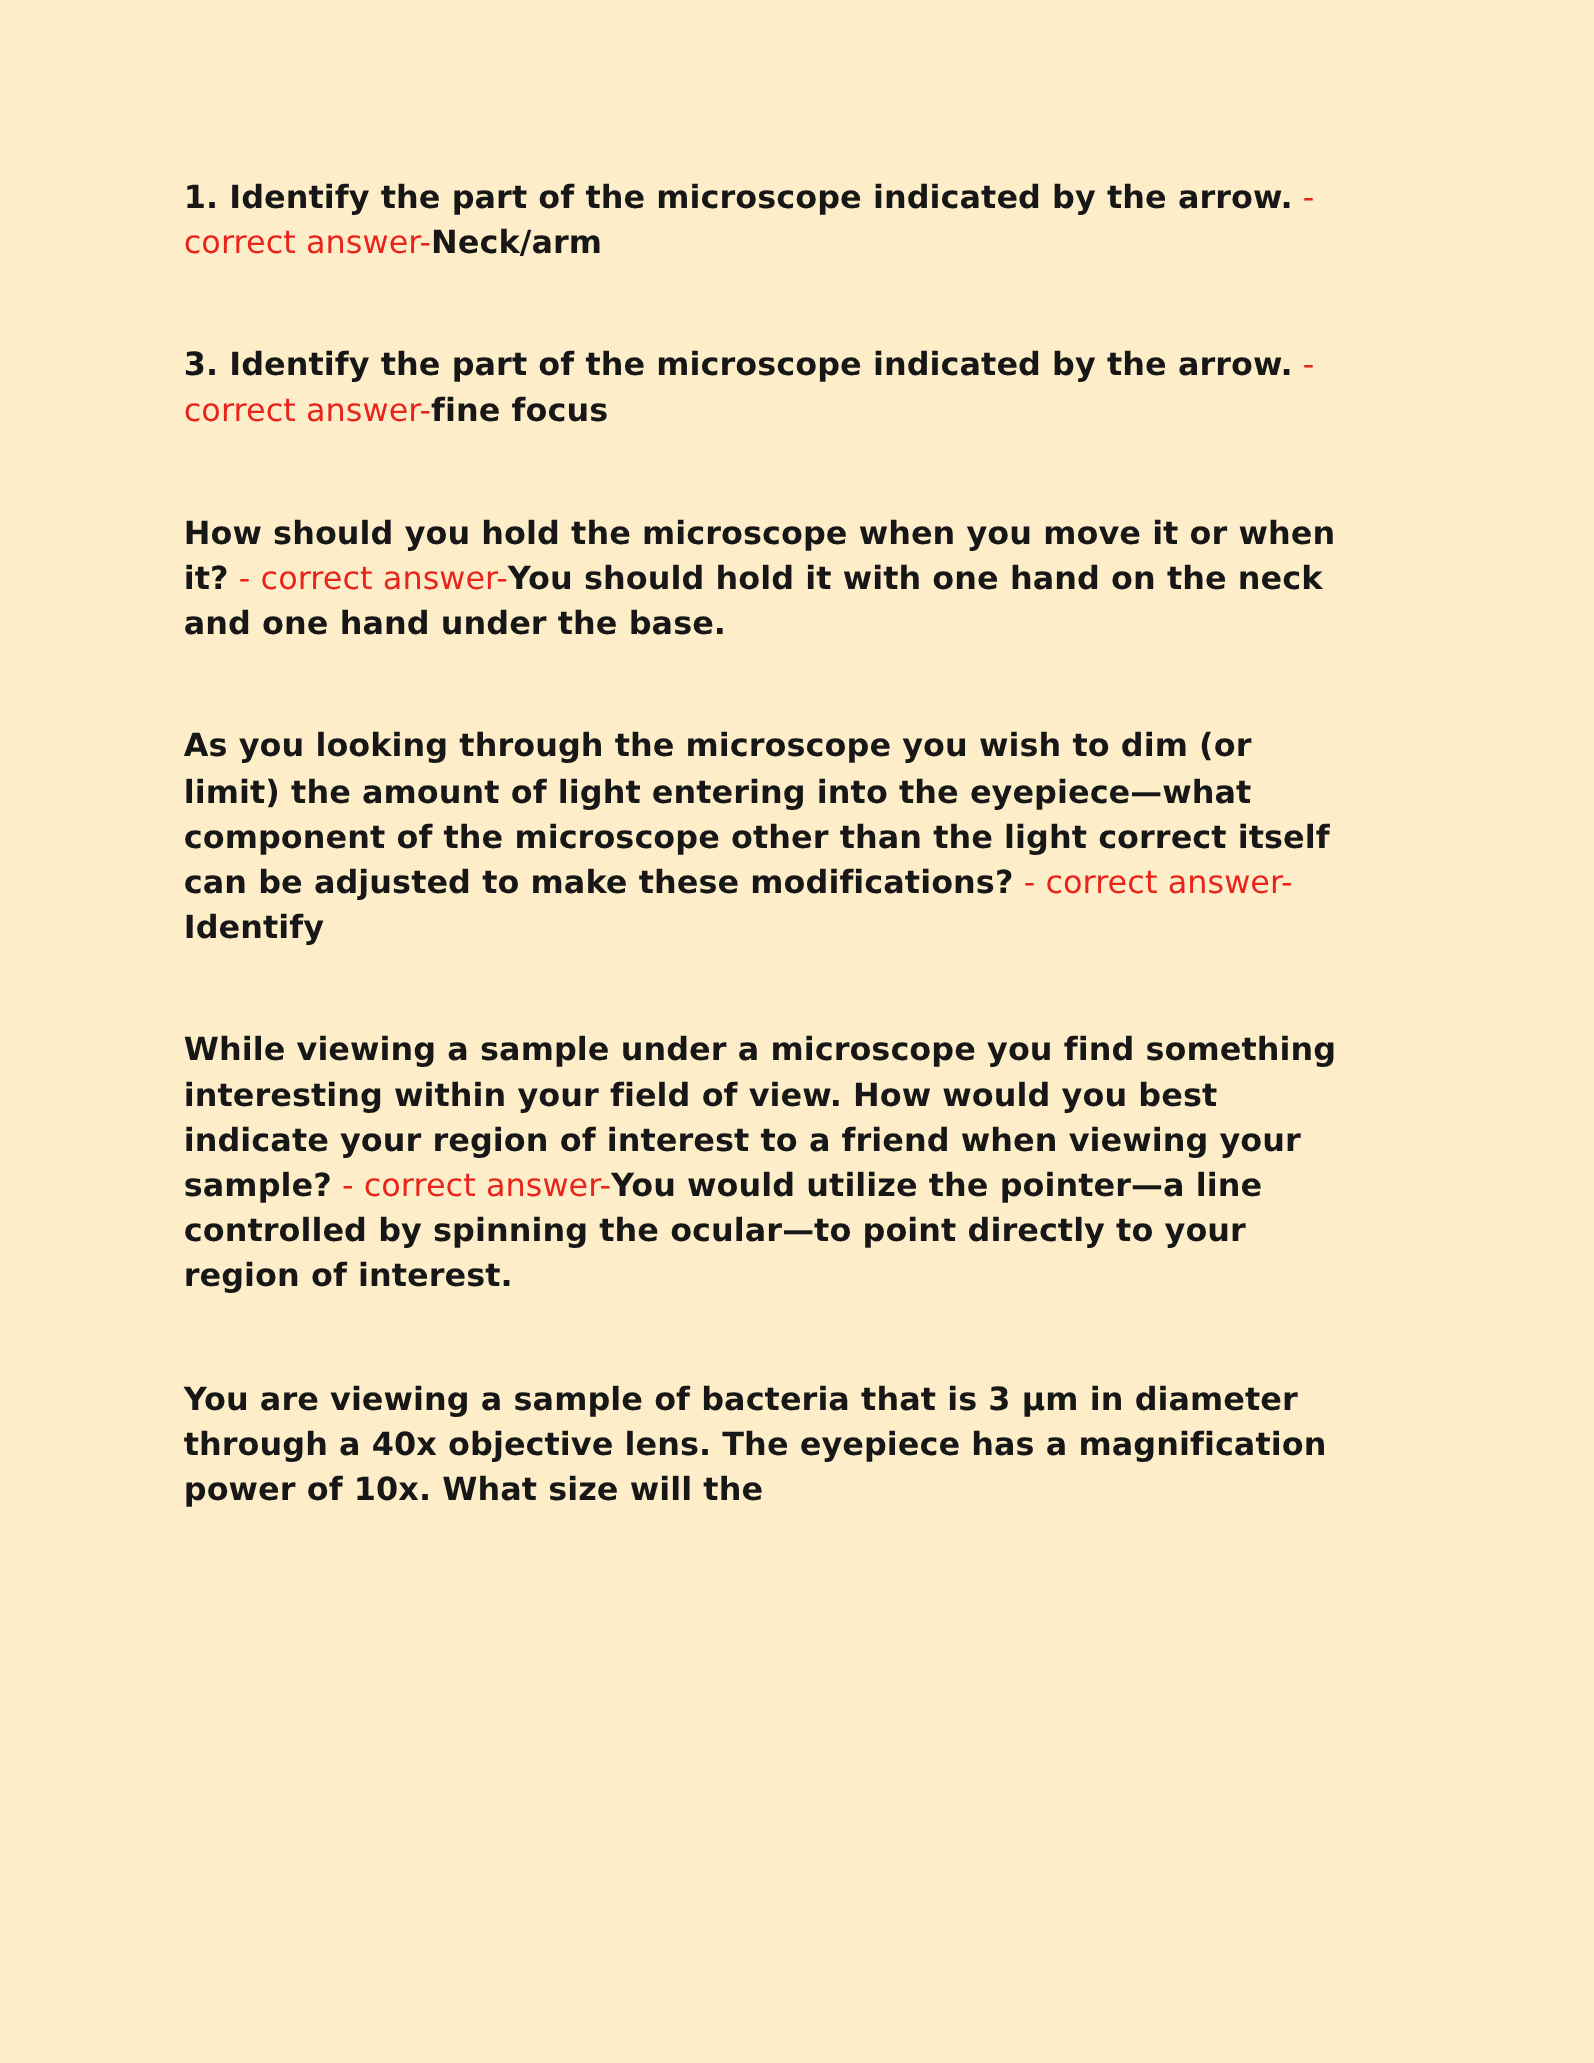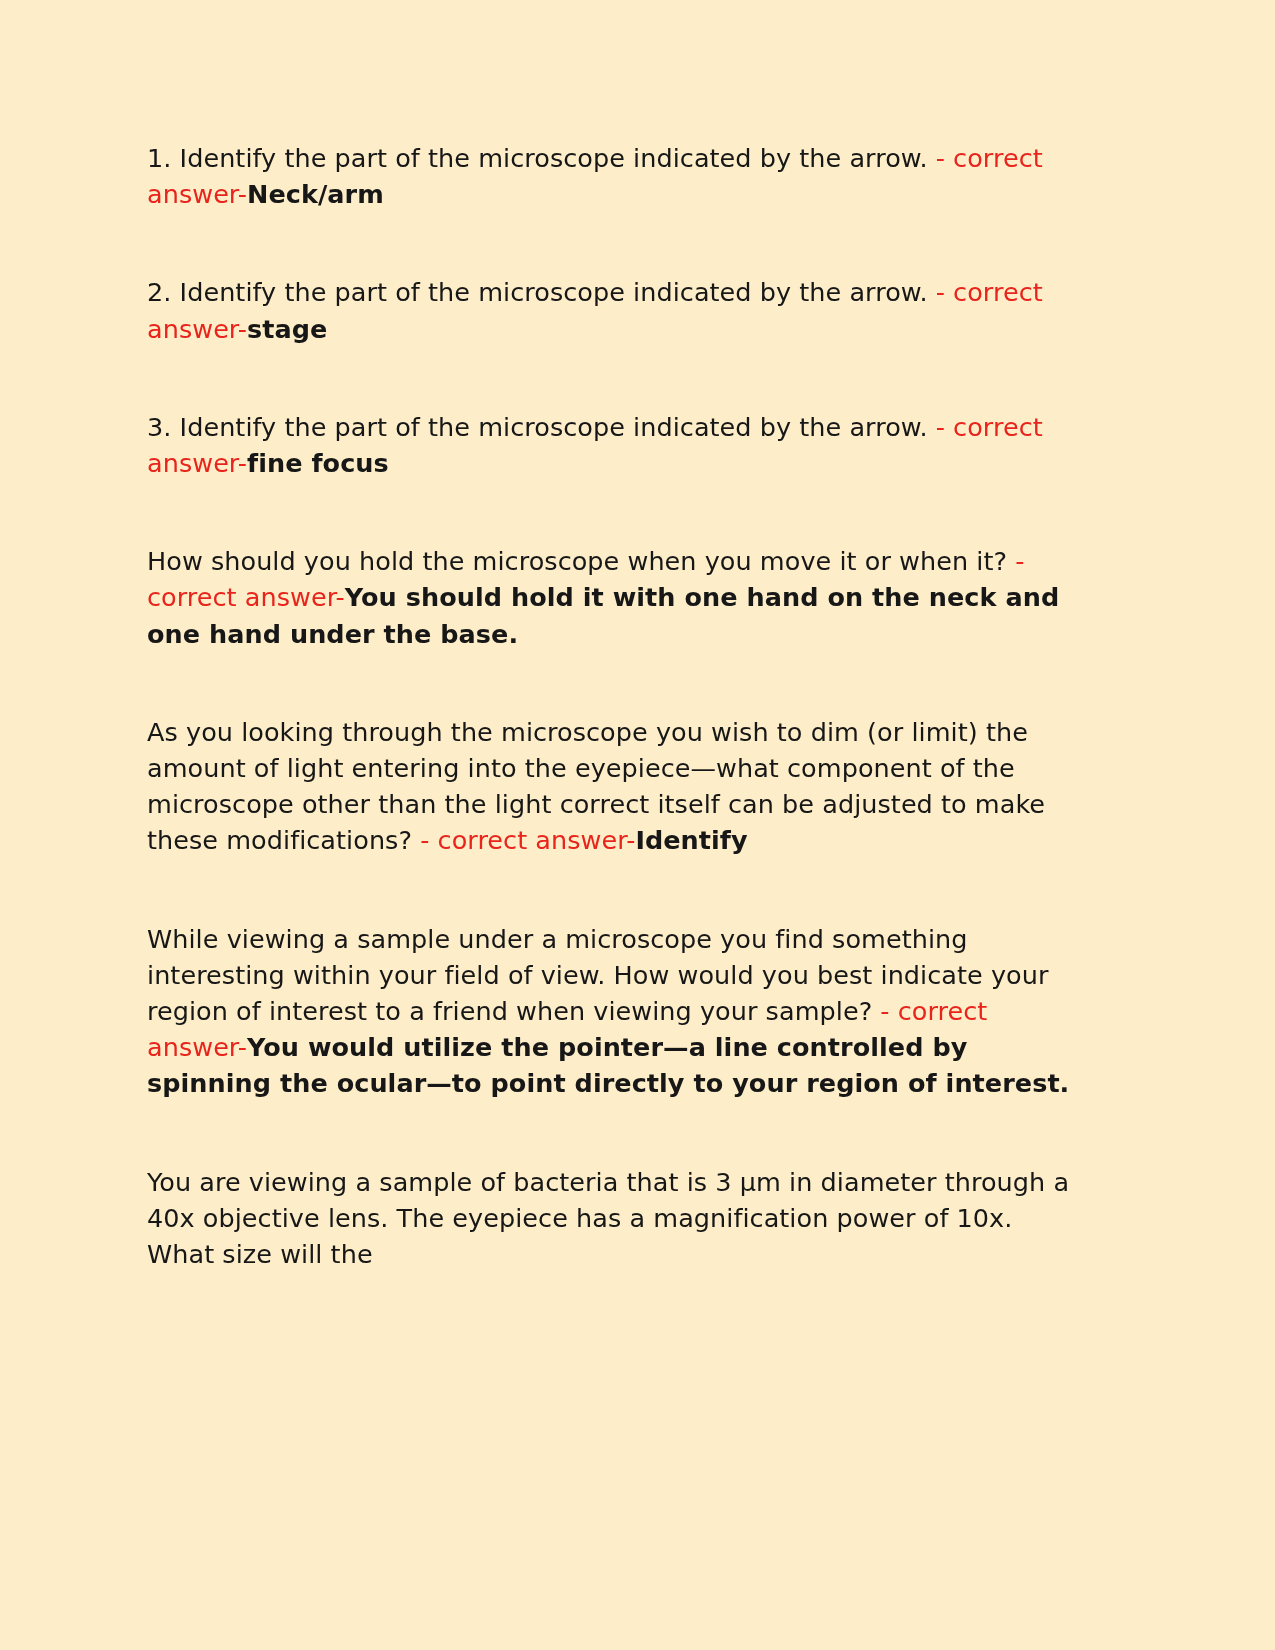--- a/index.html
+++ b/index.html
@@ -30,38 +30,36 @@
     letter-spacing: 0.05px;
   }
   .qa-block:last-child {
     margin-bottom: 18px;
   }
   .answer-tag {
     color: #e8241c;
   }
   .q-text {
     color: #171717;
+    font-weight: bold;
   }
   .a-text {
     color: #171717;
     font-weight: bold;
   }
 </style>
 </head>
 <body>
 
 <div class="page">
 
   <p class="qa-block">
     <span class="q-text">1. Identify the part of the microscope indicated by the arrow.</span><span class="answer-tag"> - correct answer-</span><span class="a-text">Neck/arm</span>
   </p>
 
-  <p class="qa-block">
-    <span class="q-text">2. Identify the part of the microscope indicated by the arrow.</span><span class="answer-tag"> - correct answer-</span><span class="a-text">stage</span>
-  </p>
 
   <p class="qa-block">
     <span class="q-text">3. Identify the part of the microscope indicated by the arrow.</span><span class="answer-tag"> - correct answer-</span><span class="a-text">fine focus</span>
   </p>
 
   <p class="qa-block">
     <span class="q-text">How should you hold the microscope when you move it or when it?</span><span class="answer-tag"> - correct answer-</span><span class="a-text">You should hold it with one hand on the neck and one hand under the base.</span>
   </p>
 
 

